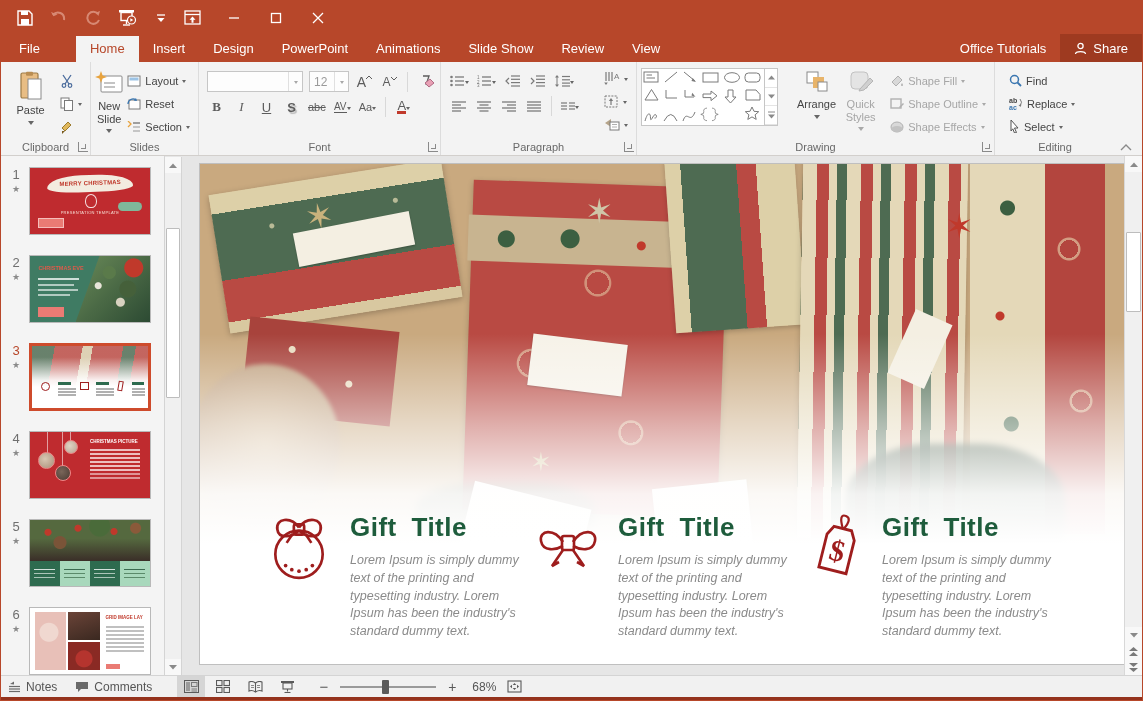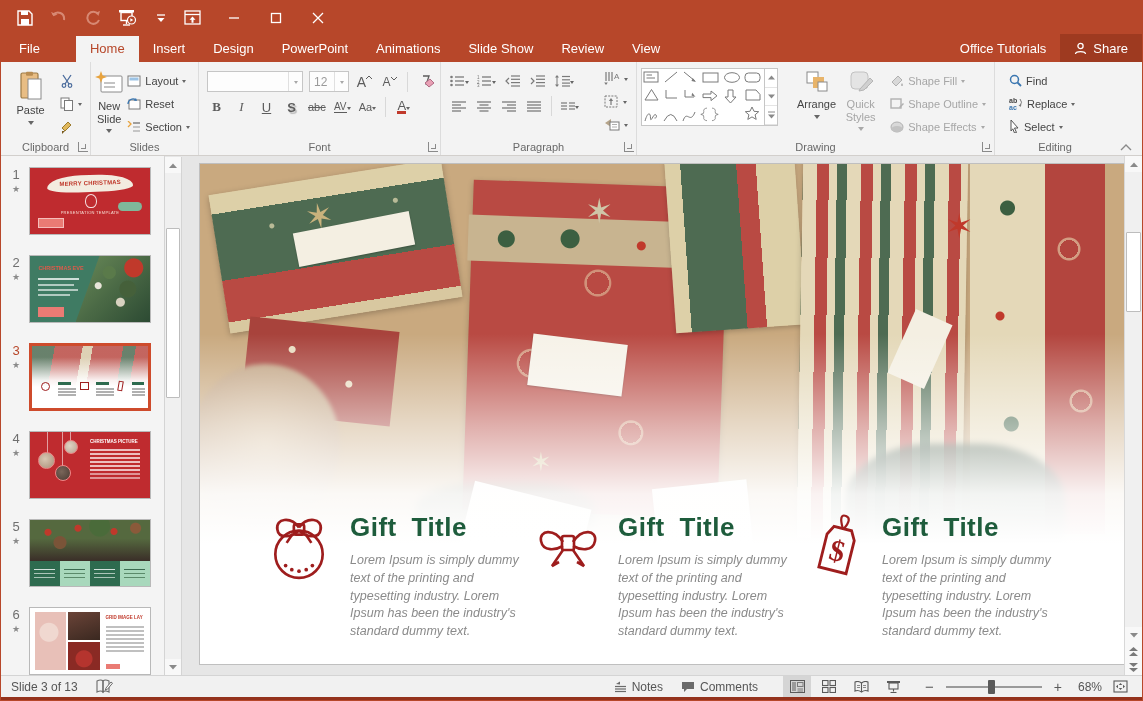--- a/index.html
+++ b/index.html
@@ -836,30 +836,20 @@
       <span class="sbtn">
           <svg width="9" height="9" viewBox="0 0 9 9">
             <path d="M0 0 l4.5 4 4.5-4z" fill="#7a7a7a"></path>
             <path d="M0 5 l4.5 4 4.5-4z" fill="#7a7a7a"></path>
           </svg>
         </span>
     </div>
   </div>
 
   <div class="statusbar">
-    <div class="sb-left">
-      <span>Slide 3 of 13</span>
-      <span>
-        <svg width="17" height="15" viewBox="0 0 17 15">
-            <path d="M1 2 q4-2 6 0 v11 q-2-2 -6 0z" fill="none" stroke="#6a6a6a" stroke-width="1.1"></path>
-            <path d="M13 2 q-4-2 -6 0 v11 q2-2 6 0z" fill="none" stroke="#6a6a6a" stroke-width="1.1"></path>
-            <path d="M10 9 L15 3 l1.5 1.2 -5 6 -2.2 1z" fill="#fff" stroke="#6a6a6a" stroke-width="1"></path>
-          </svg>
-      </span>
-    </div>
     <div class="sb-right">
       <span class="sbit">
         <svg width="13" height="12" viewBox="0 0 13 12">
             <path d="M2 3 l4-2.5 v3 z" fill="#6a6a6a"></path>
             <line x1="1" y1="5.5" x2="12" y2="5.5" stroke="#6a6a6a" stroke-width="1.2"></line>
             <line x1="1" y1="8" x2="12" y2="8" stroke="#6a6a6a" stroke-width="1.2"></line>
             <line x1="1" y1="10.5" x2="12" y2="10.5" stroke="#6a6a6a" stroke-width="1.2"></line>
           </svg>
         <span>Notes</span>
       </span>

